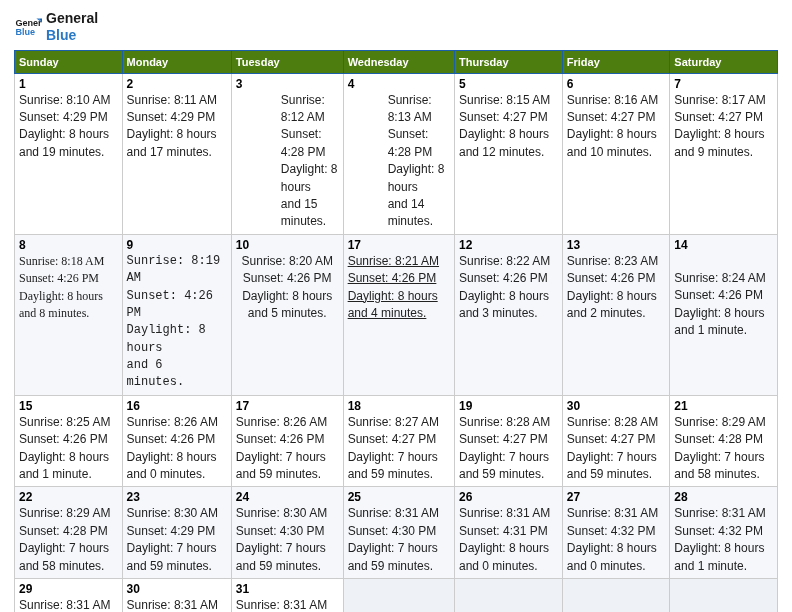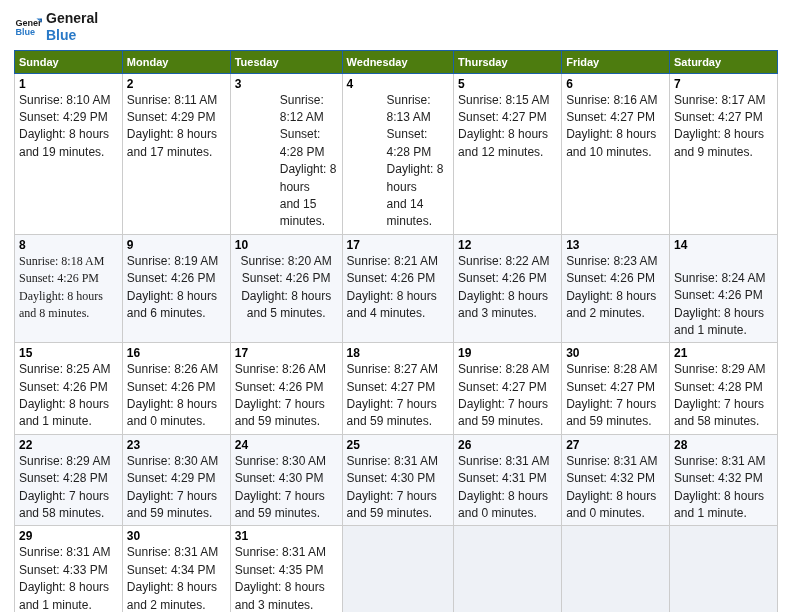--- a/index.html
+++ b/index.html
@@ -185,35 +185,35 @@
         <tr>
           <td>
             <span class="day-number">8</span>
             <div class="day-info" style="white-space: pre-line; font-family: Liberation Serif, serif;">Sunrise: 8:18 AM
 Sunset: 4:26 PM
 Daylight: 8 hours
 and 8 minutes.</div>
           </td>
           <td>
             <span class="day-number">9</span>
-            <div class="day-info" style="white-space: pre-line;">Sunrise: 8:19 AM
+            <div class="day-info" style="white-space: pre-line; font-family: Liberation Mono, monospace;">Sunrise: 8:19 AM
 Sunset: 4:26 PM
 Daylight: 8 hours
 and 6 minutes.</div>
           </td>
           <td>
             <span class="day-number">10</span>
             <div class="day-info" style="white-space: pre-line; text-align: center;">Sunrise: 8:20 AM
 Sunset: 4:26 PM
 Daylight: 8 hours
 and 5 minutes.</div>
           </td>
           <td>
             <span class="day-number">17</span>
-            <div class="day-info" style="white-space: pre-line;">Sunrise: 8:21 AM
+            <div class="day-info" style="white-space: pre-line; text-decoration: underline;">Sunrise: 8:21 AM
 Sunset: 4:26 PM
 Daylight: 8 hours
 and 4 minutes.</div>
           </td>
           <td>
             <span class="day-number">12</span>
             <div class="day-info" style="white-space: pre-line;">Sunrise: 8:22 AM
 Sunset: 4:26 PM
 Daylight: 8 hours
 and 3 minutes.</div>

